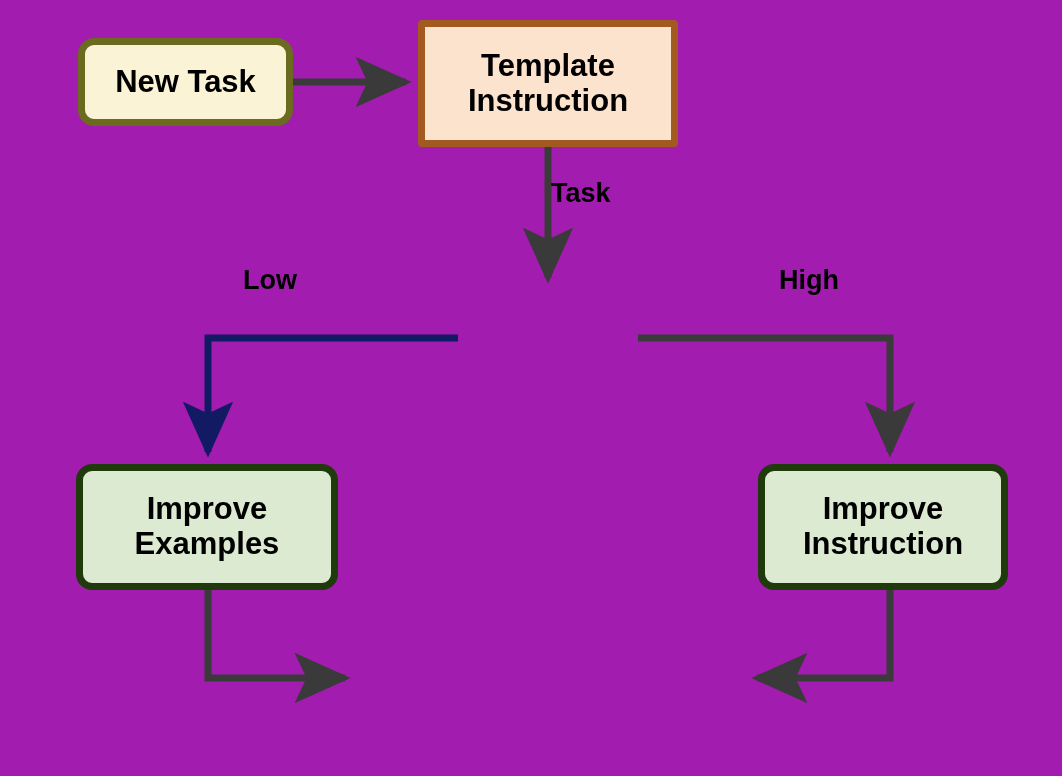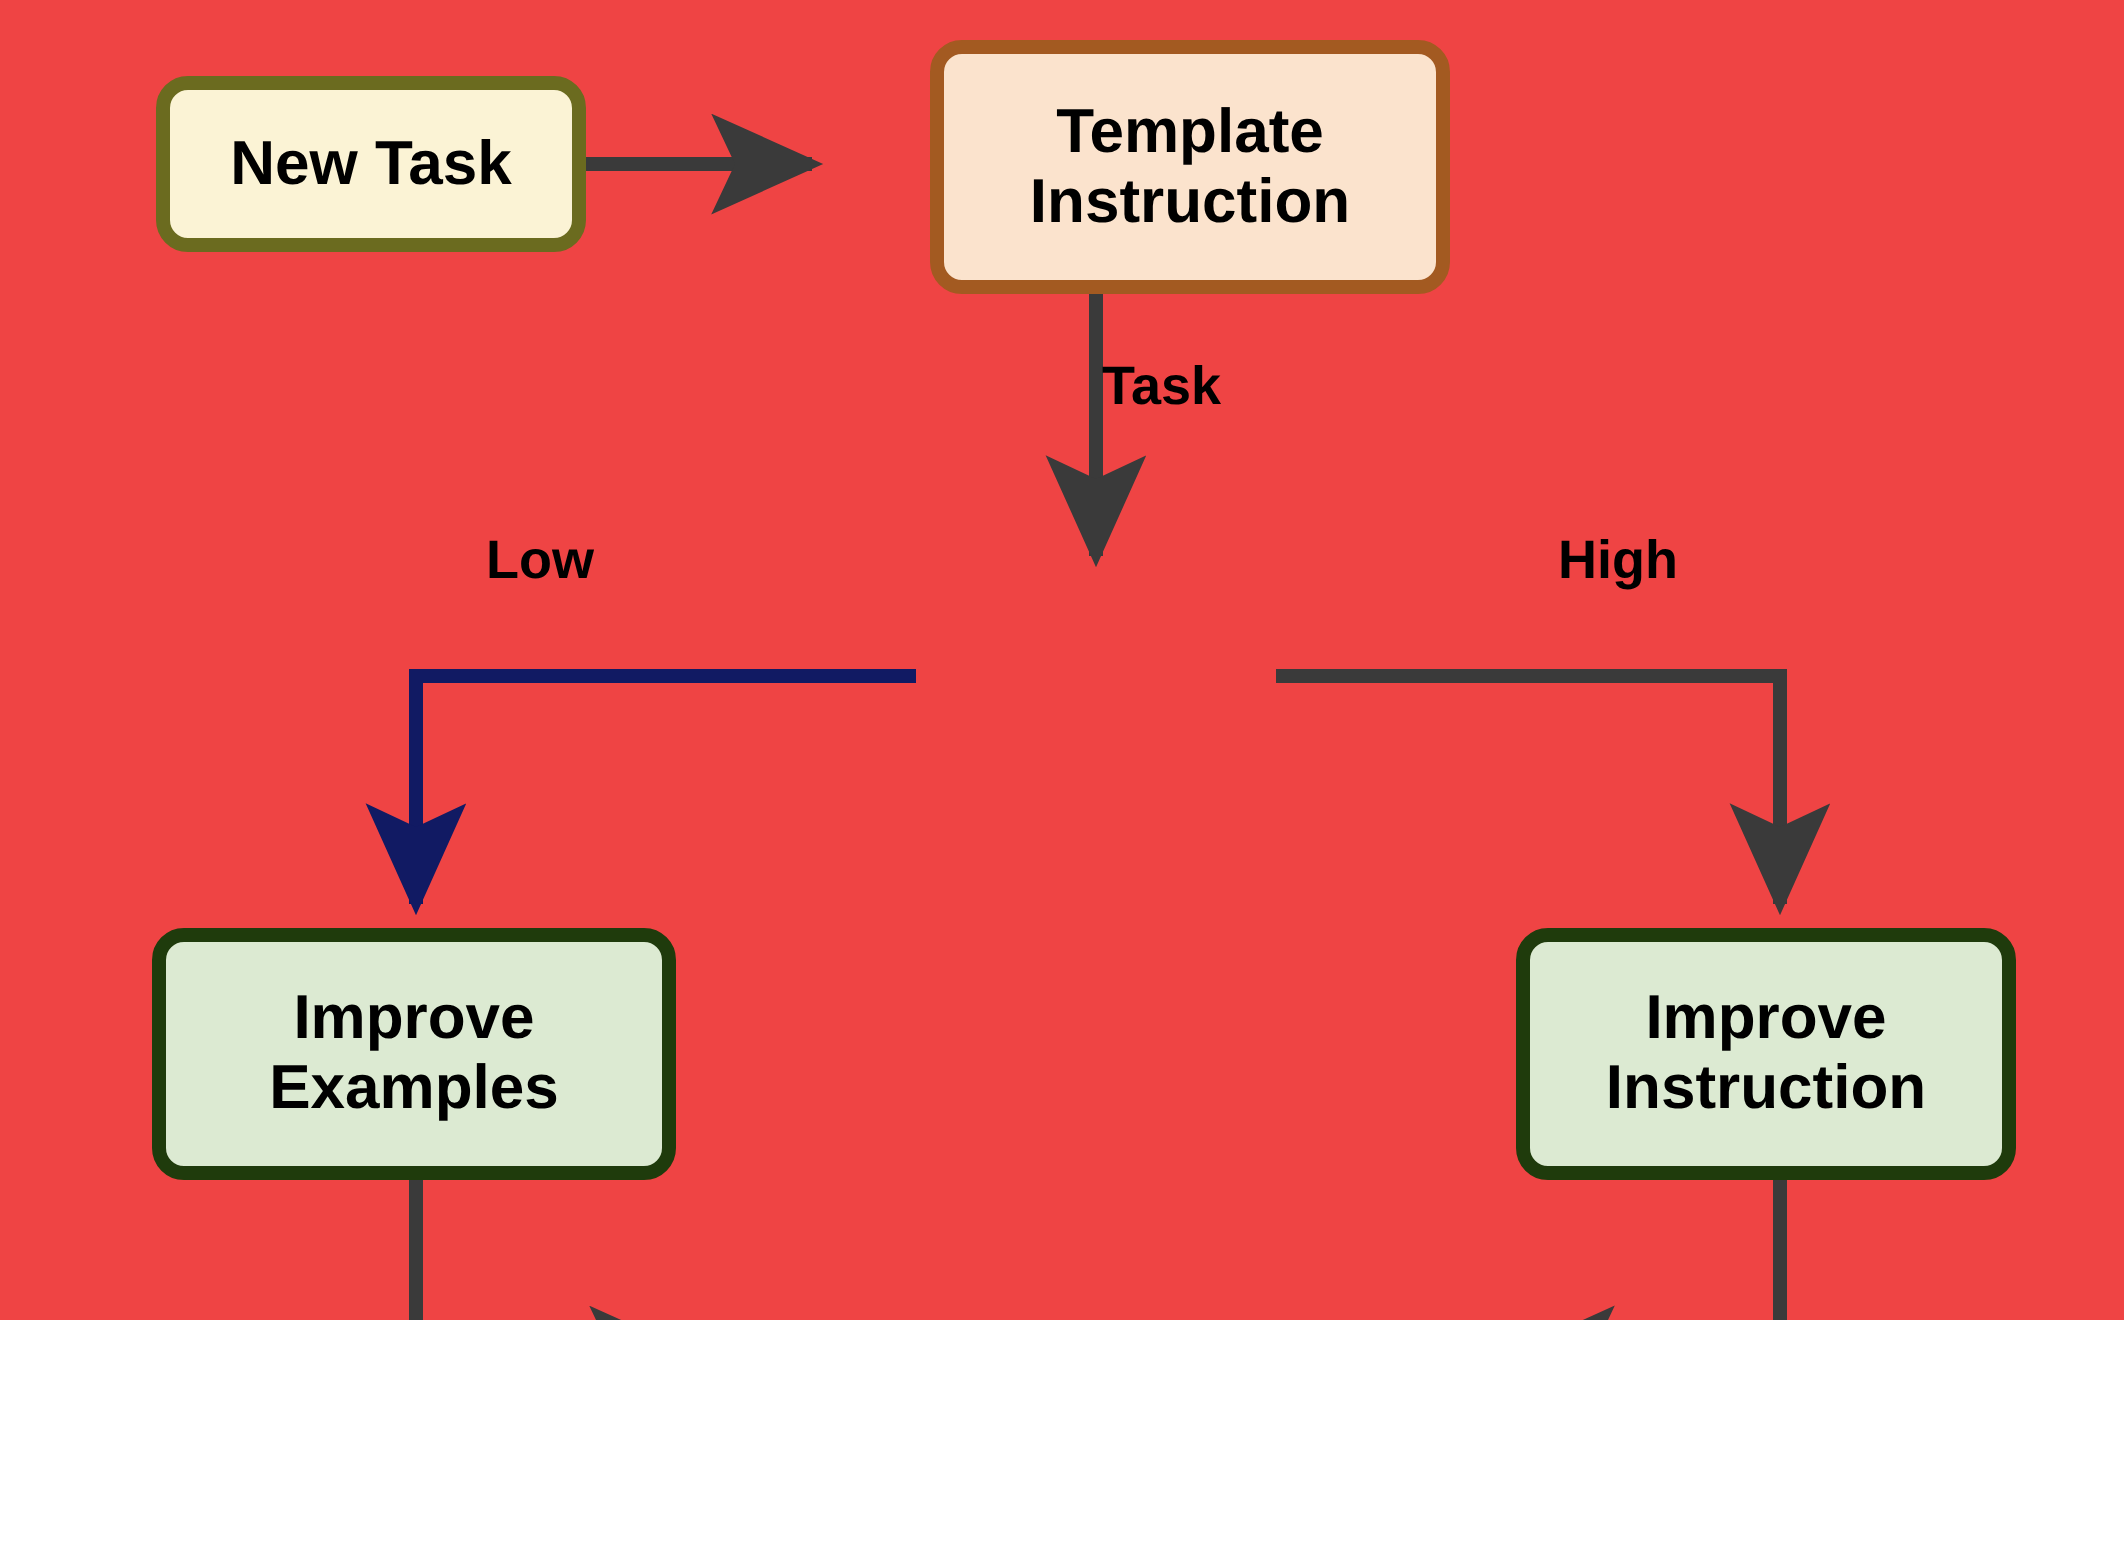--- a/index.html
+++ b/index.html
@@ -7,22 +7,22 @@
     margin: 0;
     padding: 0;
     background: #ffffff;
   }
   body {
     font-family: "Liberation Sans", sans-serif;
   }
   #diagram-root {
     position: relative;
     width: 1062px;
-    height: 660px;
-    background: #ef4444;
+    height: 776px;
+    background: #a21caf;
     overflow: hidden;
     text-decoration: underline;
   }
   #edge-layer {
     position: absolute;
     left: 0;
     top: 0;
     width: 1062px;
     height: 776px;
   }
@@ -49,23 +49,22 @@
   }
 
   
   #node-new-task {
     left: 78px;  top: 38px;  width: 215px; height: 88px;
     border-width: 7px; border-radius: 16px;
     font-size: 31px;
   }
   #node-template-instruction {
     left: 418px; top: 20px;  width: 260px; height: 127px;
-    border-width: 7px; border-radius: 16px;
+    border-width: 7px; border-radius: 4px;
     font-size: 31px;
-    margin-left: 47px;
   }
   #node-nice {
     left: 458px; top: 288px; width: 180px; height: 109px;
     border-width: 6px; border-radius: 16px;
     font-size: 37px;
     letter-spacing: 0.5px;
   }
   #node-improve-examples {
     left: 76px;  top: 464px; width: 262px; height: 126px;
     border-width: 7px; border-radius: 16px;

